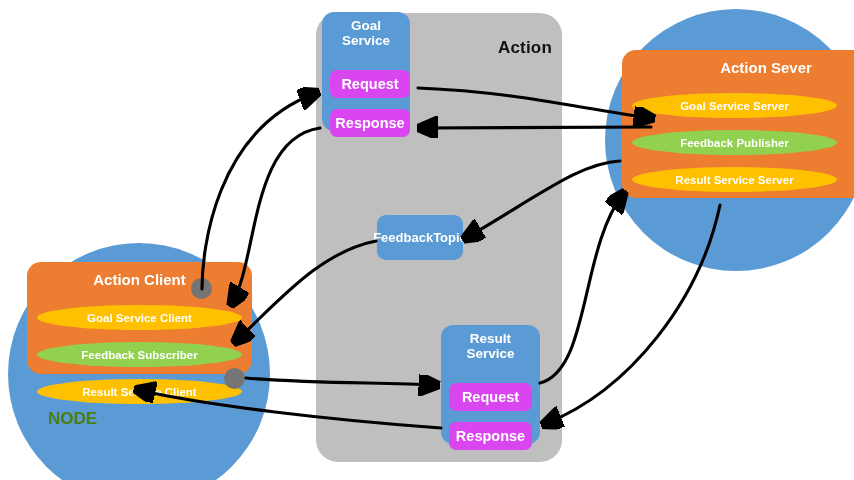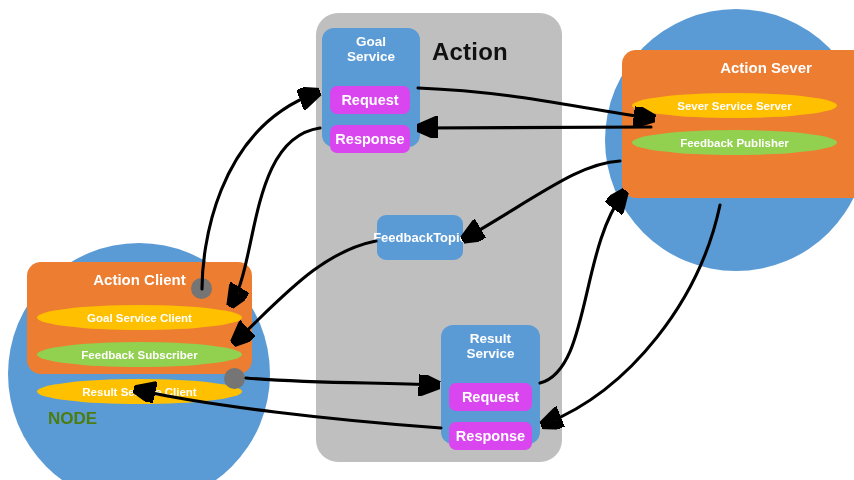--- a/index.html
+++ b/index.html
@@ -4,21 +4,21 @@
 <style>
   html,body{margin:0;padding:0;background:#ffffff;}
   body{width:854px;height:480px;position:relative;overflow:hidden;
        font-family:"Liberation Sans",sans-serif;}
   #stage{position:absolute;left:0;top:0;width:854px;height:480px;}
 
   
   .action-panel{position:absolute;left:316px;top:13px;width:246px;height:449px;
       background:#BFBFBF;border-radius:22px;}
   .action-title{position:absolute;left:432px;top:38px;width:120px;
-      text-align:left;font-size:24px;font-weight:bold;color:#111111;
+      text-align:right;font-size:17px;font-weight:bold;color:#111111;
       letter-spacing:.2px;}
 
   
   .node-circle{position:absolute;border-radius:50%;background:#5B9BD5;}
   #node-server{left:605px;top:9px;width:262px;height:262px;}
   #node-client{left:8px;top:243px;width:262px;height:262px;}
   .node-label{position:absolute;font-size:17px;font-weight:bold;color:#4d7c0f;}
   #node-server-label{left:757px;top:47px;}
   #node-client-label{left:48px;top:409px;}
 
@@ -32,21 +32,21 @@
   
   .ellipse{position:absolute;left:10px;width:205px;height:25px;border-radius:50%;
       display:flex;align-items:center;justify-content:center;
       font-size:11.5px;font-weight:bold;color:#ffffff;text-align:center;}
   .el-yellow{background:#FFC000;}
   .el-green{background:#92D050;}
   .e1{top:43px;} .e2{top:80px;} .e3{top:117px;}
 
   
   .svc-box{position:absolute;background:#5B9BD5;border-radius:12px;}
-  #goal-service-box{left:322px;top:28px;width:98px;height:119px;}
+  #goal-service-box{left:322px;top:12px;width:88px;height:119px;}
   #result-service-box{left:441px;top:325px;width:99px;height:119px;}
   .svc-title{position:absolute;width:100%;text-align:center;top:6px;
       font-size:13.5px;font-weight:bold;color:#ffffff;line-height:15px;}
   .purple{position:absolute;left:8px;background:#d946ef;border-radius:7px;
       display:flex;align-items:center;justify-content:center;
       font-size:14.5px;font-weight:bold;color:#ffffff;}
   #goal-request{top:58px;width:80px;height:28px;}
   #goal-response{top:97px;width:80px;height:28px;}
   #result-request{top:58px;width:83px;height:28px;}
   #result-response{top:97px;width:83px;height:28px;}
@@ -74,22 +74,23 @@
 <div id="stage">
 
   <div class="action-panel"></div>
   <div class="action-title">Action</div>
 
   <div class="node-circle" id="node-server"></div>
   <div class="node-label" id="node-server-label">NODE</div>
 
   <div class="action-box" id="action-server-box">
     <div class="action-box-title">Action Sever</div>
-    <div class="ellipse el-yellow e1">Sever Service Server</div>
+    <div class="ellipse el-yellow e1">Goal Service Server</div>
     <div class="ellipse el-green e2">Feedback Publisher</div>
+    <div class="ellipse el-yellow e3">Result Service Server</div>
   </div>
 
   <div class="node-circle" id="node-client"></div>
   <div class="node-label" id="node-client-label">NODE</div>
 
   <div class="action-box" id="action-client-box">
     <div class="action-box-title">Action Client</div>
     <div class="ellipse el-yellow e1">Goal Service Client</div>
     <div class="ellipse el-green e2">Feedback Subscriber</div>
     <div class="ellipse el-yellow e3">Result Service Client</div>

